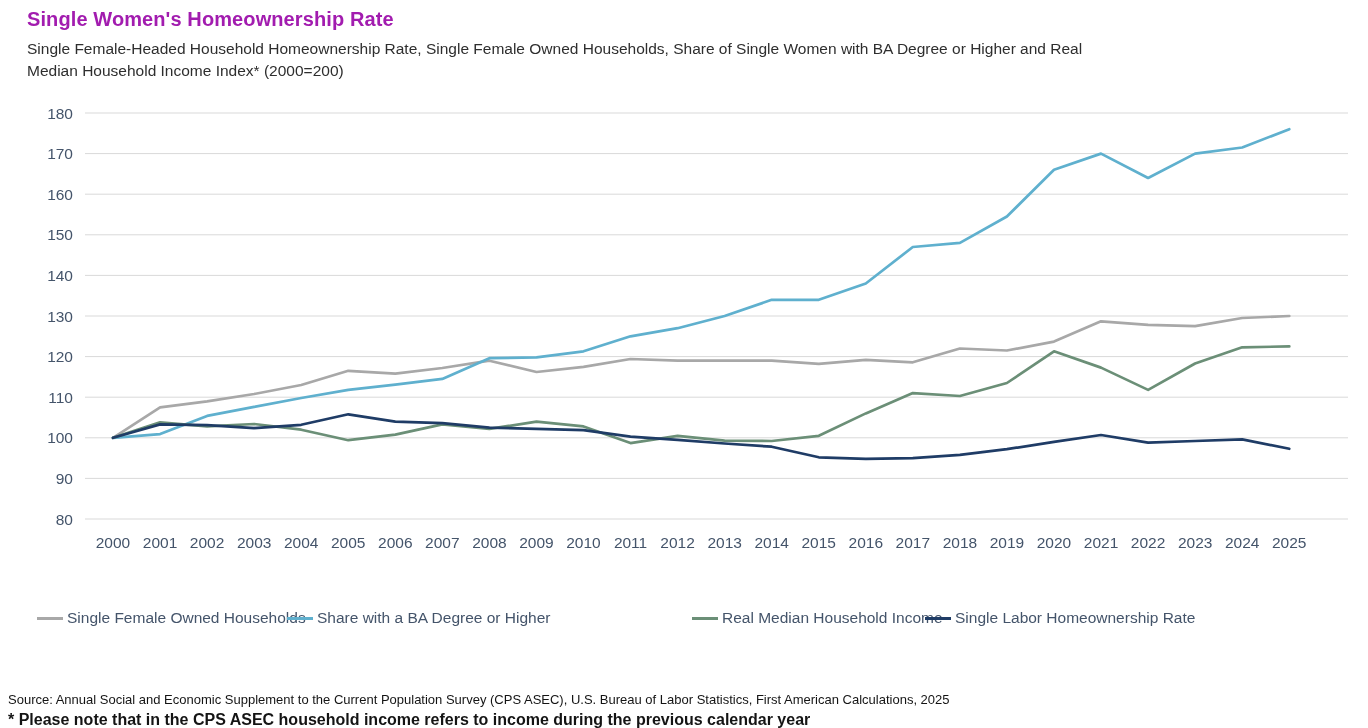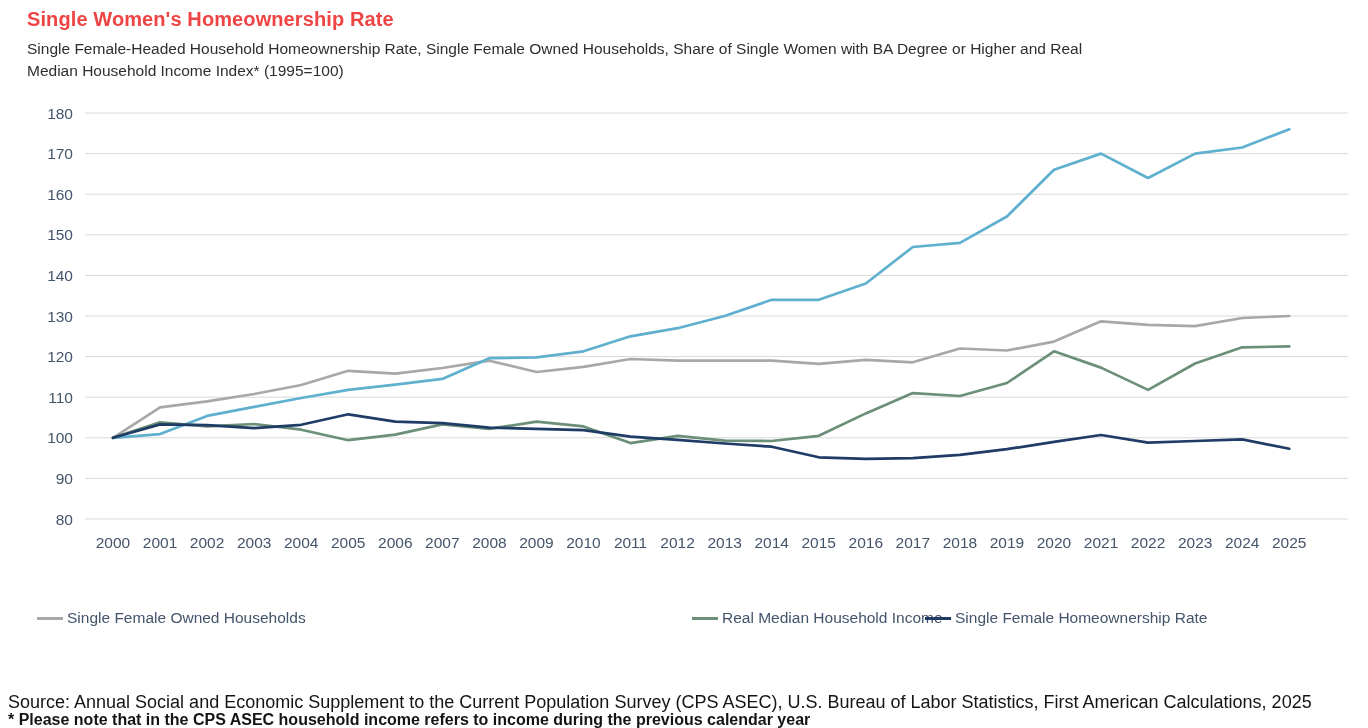--- a/index.html
+++ b/index.html
@@ -3,46 +3,46 @@
 <meta charset="utf-8">
 <style>
   html,body{margin:0;padding:0;background:#ffffff;}
   body{
     width:1368px;height:728px;position:relative;overflow:hidden;
     font-family:"Liberation Sans","DejaVu Sans",sans-serif;
     -webkit-font-smoothing:antialiased;
   }
   .title{
     position:absolute;left:27px;top:8px;
-    font-size:20px;font-weight:700;color:#ef4444;letter-spacing:.1px;
+    font-size:20px;font-weight:700;color:#a21caf;letter-spacing:.1px;
   }
   .subtitle{
     position:absolute;left:27px;top:38px;width:1078px;
     font-size:15.5px;line-height:22px;color:#2e2e2e;
   }
   #chart-wrap{position:absolute;left:0;top:95px;width:1188px;height:475px;}
   #chart-svg{display:block;}
   #legend{position:absolute;left:0;top:608px;width:1368px;height:24px;}
   .legend-item{
     position:absolute;top:0;display:flex;align-items:center;height:20px;
   }
   .legend-swatch{display:inline-block;width:26px;height:3px;margin-right:4px;}
   .legend-label{font-size:15.5px;color:#44546a;white-space:nowrap;}
   .source-line{
-    position:absolute;left:8px;top:692px;font-size:18px;color:#141414;white-space:nowrap;
+    position:absolute;left:8px;top:692px;font-size:13px;color:#141414;white-space:nowrap;
   }
   .footnote-line{
     position:absolute;left:8px;top:711px;font-size:16px;font-weight:600;color:#141414;white-space:nowrap;
   }
 </style>
 </head>
 <body>
 
 <div class="title">Single Women's Homeownership Rate</div>
-<div class="subtitle">Single Female-Headed Household Homeownership Rate, Single Female Owned Households, Share of Single Women with BA Degree or Higher and Real Median Household Income Index* (1995=100)</div>
+<div class="subtitle">Single Female-Headed Household Homeownership Rate, Single Female Owned Households, Share of Single Women with BA Degree or Higher and Real Median Household Income Index* (2000=200)</div>
 
 <div id="chart-wrap">
   <svg id="chart-svg" width="1368" height="475" viewBox="0 95 1368 475">
       <line x1="85" y1="113" x2="1348" y2="113" stroke="#d9d9d9" stroke-width="1"></line>
       <text x="73" y="118.5" text-anchor="end" font-size="15.5" fill="#44546a">180</text>
       <line x1="85" y1="153.6" x2="1348" y2="153.6" stroke="#d9d9d9" stroke-width="1"></line>
       <text x="73" y="159.1" text-anchor="end" font-size="15.5" fill="#44546a">170</text>
       <line x1="85" y1="194.2" x2="1348" y2="194.2" stroke="#d9d9d9" stroke-width="1"></line>
       <text x="73" y="199.7" text-anchor="end" font-size="15.5" fill="#44546a">160</text>
       <line x1="85" y1="234.79999999999998" x2="1348" y2="234.79999999999998" stroke="#d9d9d9" stroke-width="1"></line>
@@ -92,24 +92,28 @@
       <polyline points="113.0,437.8 160.1,422.4 207.1,426.4 254.1,424.0 301.2,429.7 348.3,440.2 395.3,434.6 442.3,424.4 489.4,428.9 536.5,421.6 583.5,426.4 630.5,443.1 677.6,435.8 724.6,440.6 771.7,441.0 818.8,435.8 865.8,413.4 912.8,393.1 959.9,396.0 1006.9,383.0 1054.0,351.3 1101.0,367.6 1148.1,389.9 1195.1,363.5 1242.2,347.3 1289.3,346.4" fill="none" stroke="#6b8f77" stroke-width="2.7" stroke-linejoin="round" stroke-linecap="round"></polyline>
       <polyline points="113.0,437.8 160.1,424.4 207.1,425.2 254.1,428.1 301.2,424.8 348.3,414.3 395.3,421.6 442.3,423.2 489.4,427.6 536.5,428.9 583.5,430.1 630.5,436.6 677.6,439.8 724.6,443.5 771.7,446.7 818.8,457.3 865.8,458.9 912.8,458.1 959.9,454.9 1006.9,449.2 1054.0,441.9 1101.0,435.0 1148.1,442.7 1195.1,441.0 1242.2,439.4 1289.3,448.8" fill="none" stroke="#1f3c66" stroke-width="2.7" stroke-linejoin="round" stroke-linecap="round"></polyline>
     </svg>
 </div>
 
 <div id="legend">
     <div class="legend-item" style="left: 37px;">
       <span class="legend-swatch" style="background: rgb(168, 168, 168);"></span>
       <span class="legend-label">Single Female Owned Households</span>
     </div>
+    <div class="legend-item" style="left: 287px;">
+      <span class="legend-swatch" style="background: rgb(95, 176, 206);"></span>
+      <span class="legend-label">Share with a BA Degree or Higher</span>
+    </div>
     <div class="legend-item" style="left: 692px;">
       <span class="legend-swatch" style="background: rgb(107, 143, 119);"></span>
       <span class="legend-label">Real Median Household Income</span>
     </div>
     <div class="legend-item" style="left: 925px;">
       <span class="legend-swatch" style="background: rgb(31, 60, 102);"></span>
-      <span class="legend-label">Single Female Homeownership Rate</span>
+      <span class="legend-label">Single Labor Homeownership Rate</span>
     </div>
   </div>
 
 <div class="source-line">Source: Annual Social and Economic Supplement to the Current Population Survey (CPS ASEC), U.S. Bureau of Labor Statistics,  First American Calculations, 2025</div>
 <div class="footnote-line">* Please note that in the CPS ASEC household income refers to income during the previous calendar year</div>
 
 </body></html>

